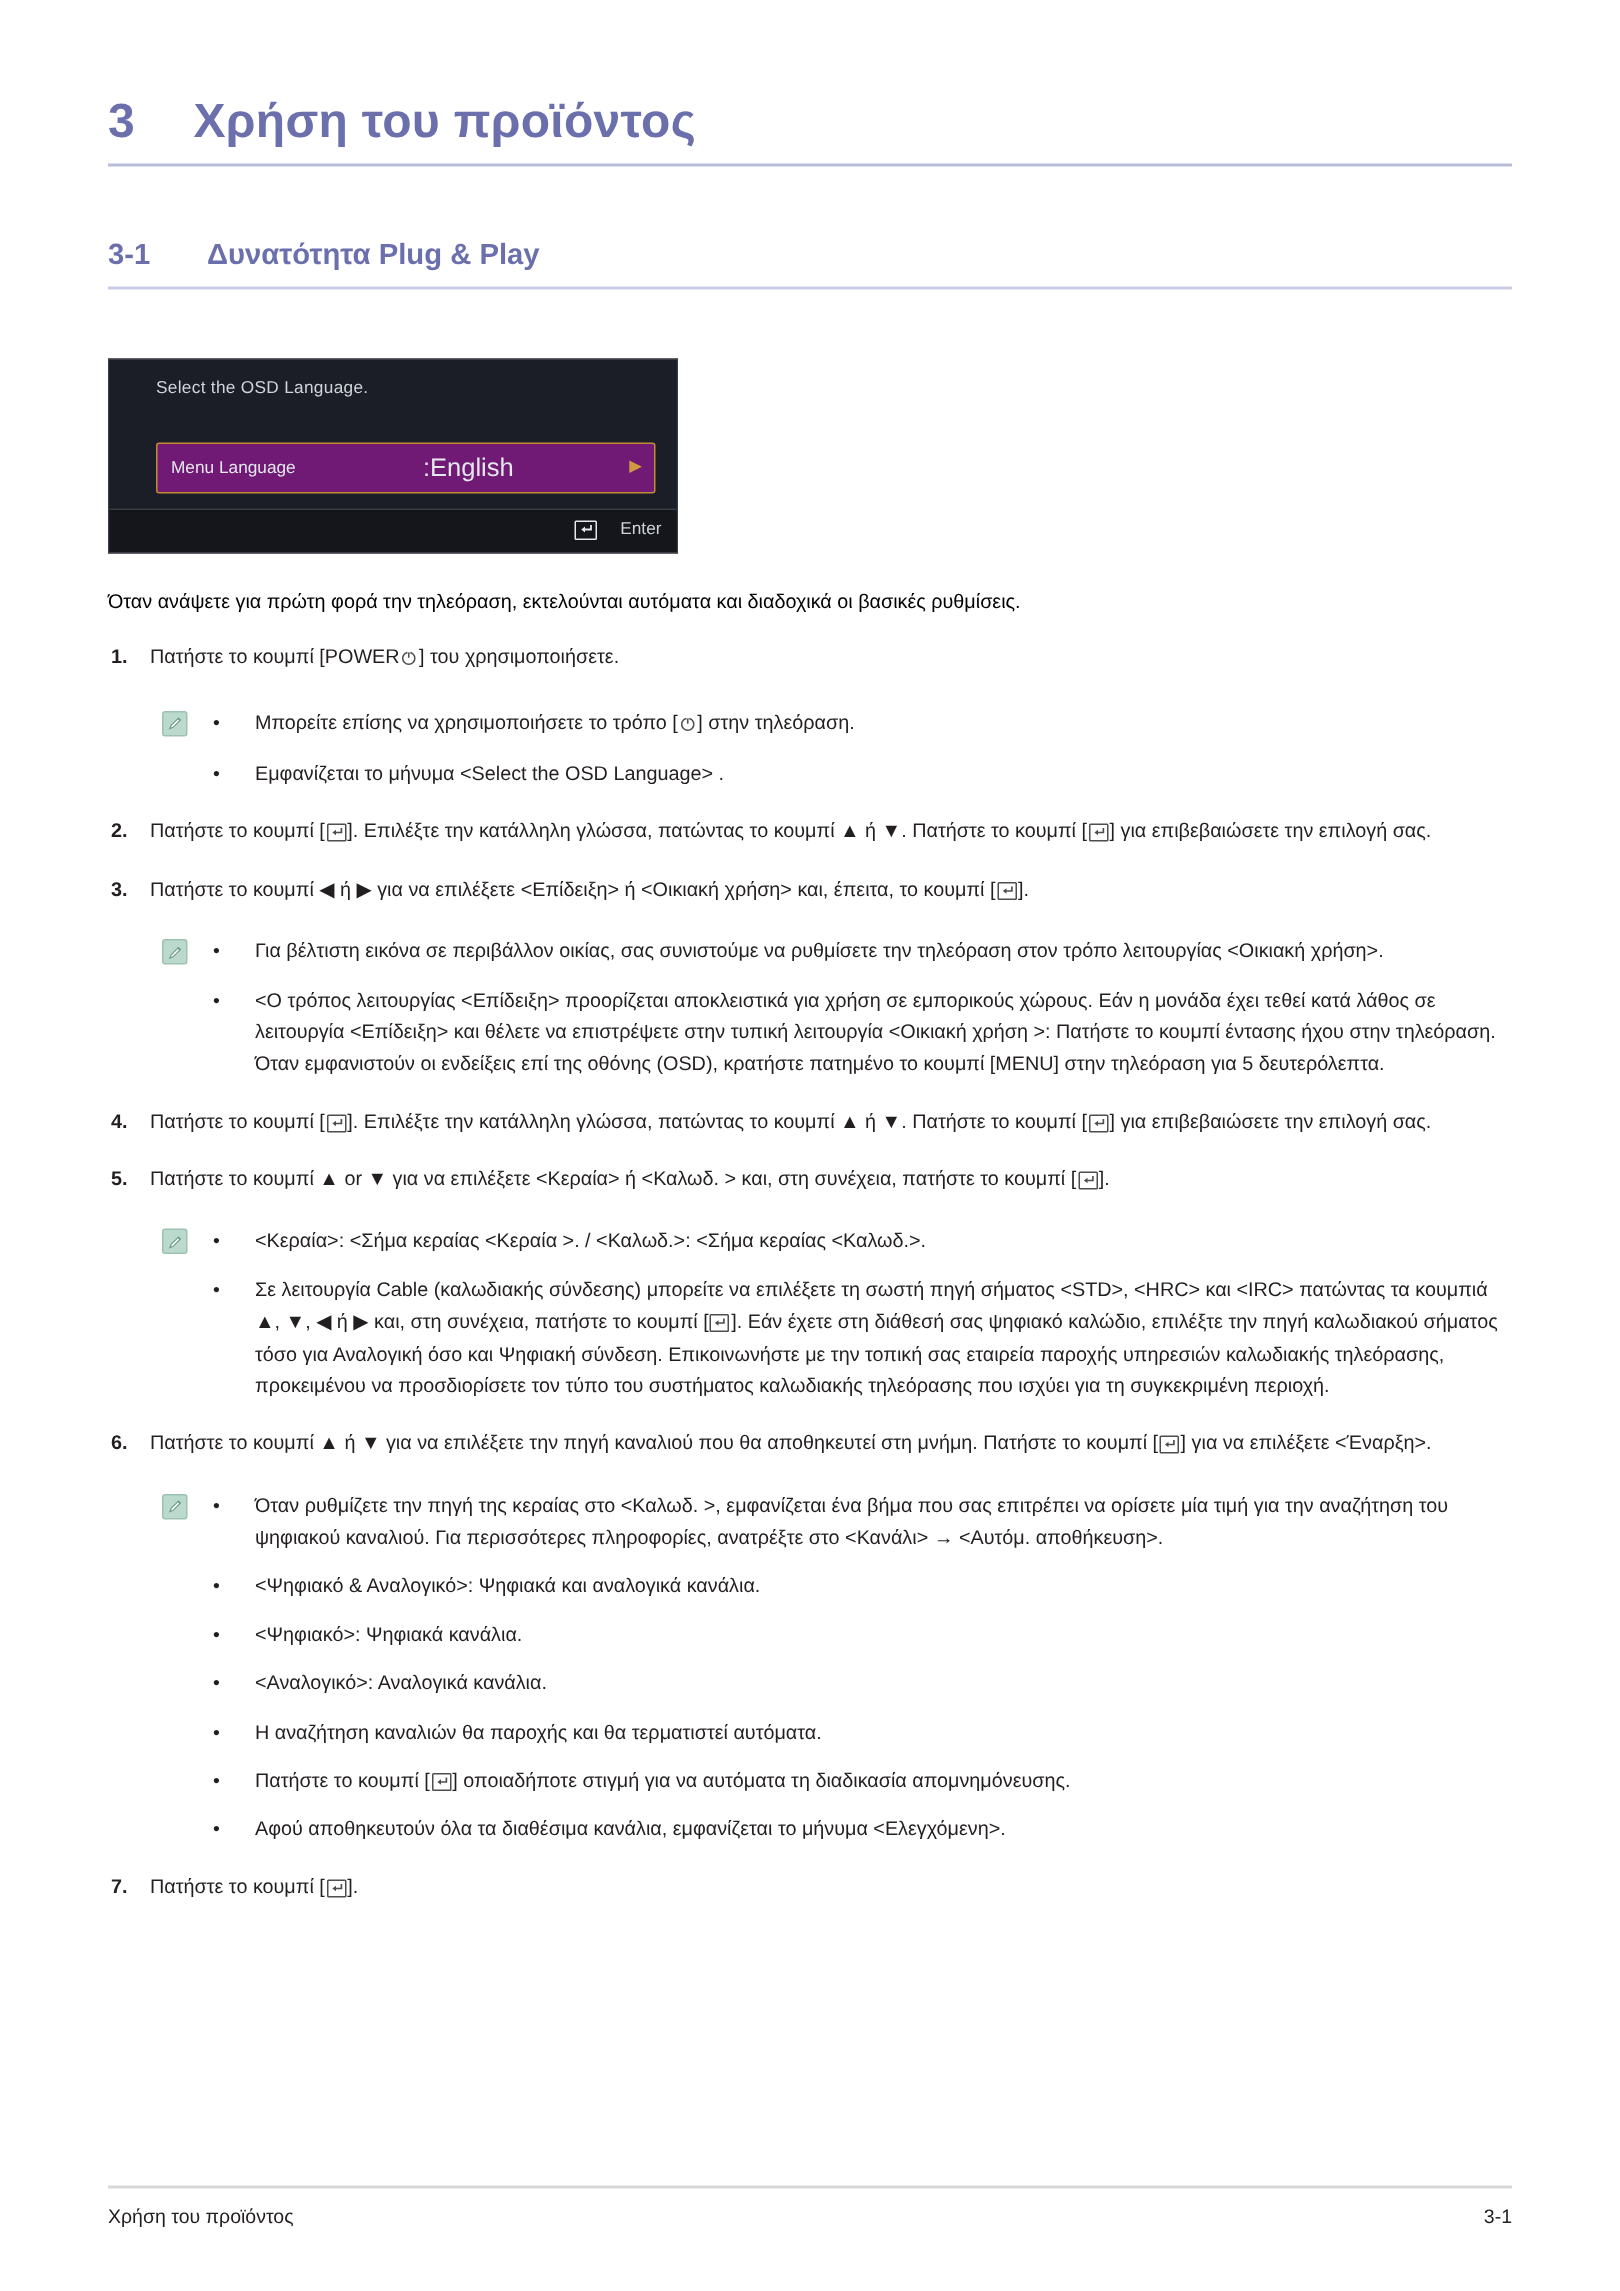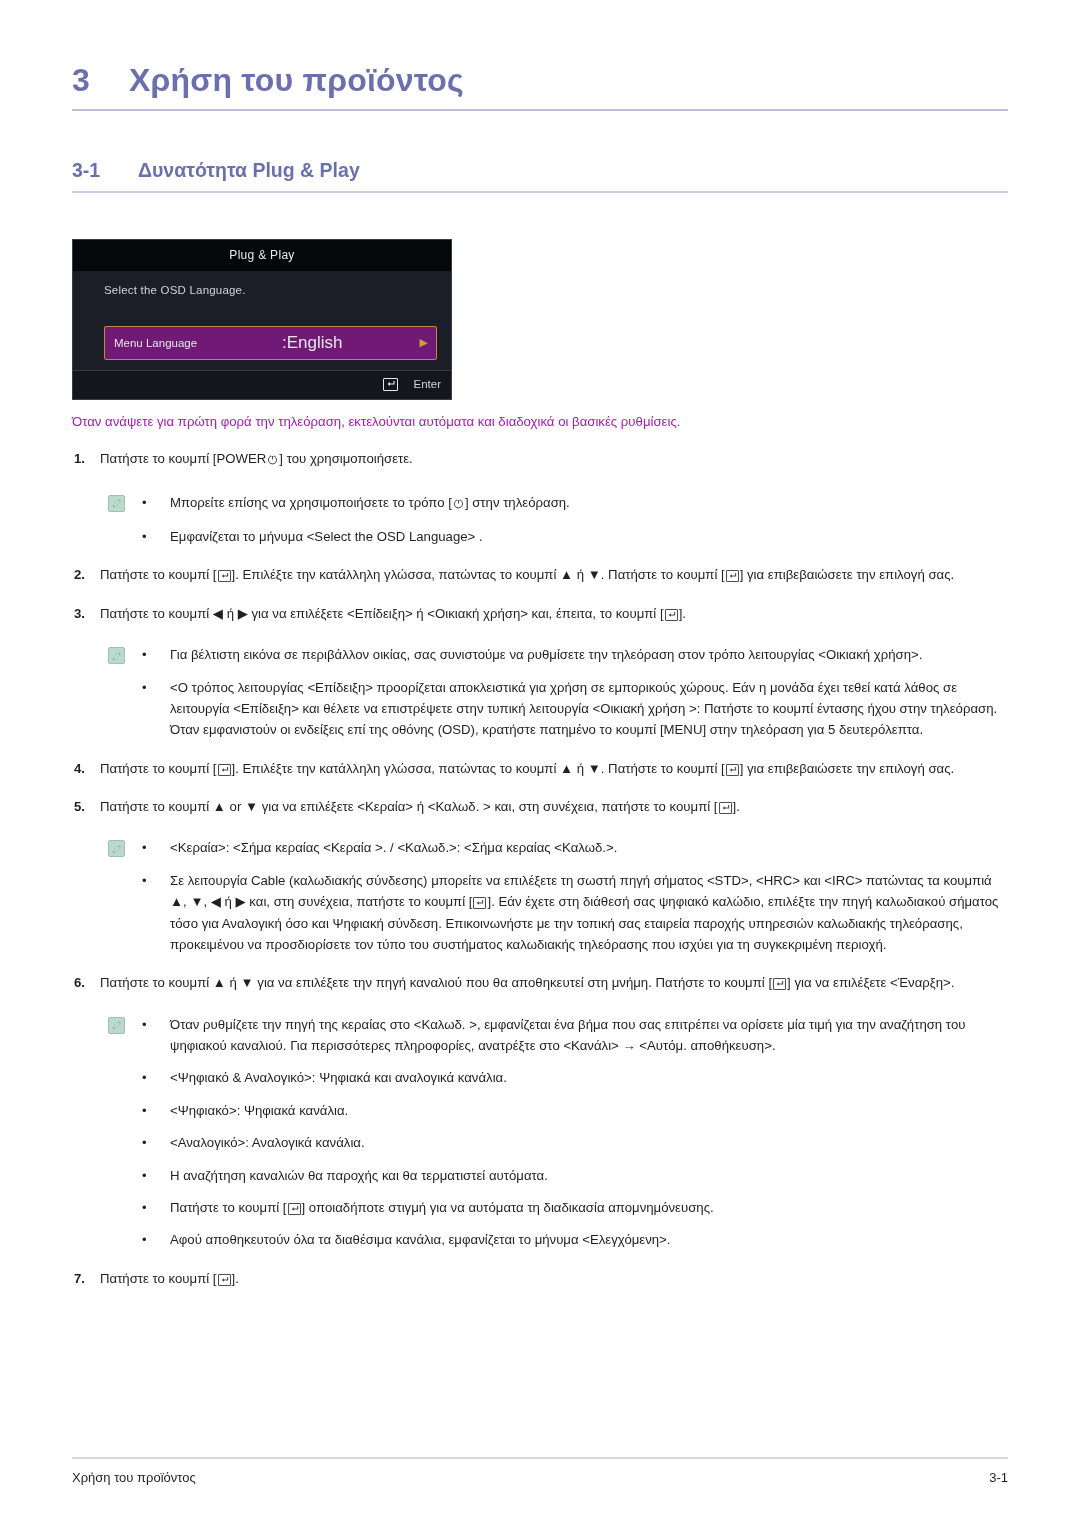--- a/index.html
+++ b/index.html
@@ -112,24 +112,24 @@
     align-items: center;
     justify-content: center;
     width: 15px; height: 13px;
     border: 1.5px solid #e6e8ec;
     border-radius: 1px;
   }
   .osd-foot-label { color: #cfd3da; font-size: 11.5px; }
 
   
   .intro {
-    margin-top: 12px;
+    margin-top: 22px;
     font-size: 13.2px;
     line-height: 1.5;
-    color: #a21caf;
+    color: #000000;
   }
 
   ol.steps { list-style: none; margin: 0; padding: 0; }
 
   .step {
     display: flex;
     margin-top: 17px;
     font-size: 13.2px;
     line-height: 1.62;
     color: #231f20;
@@ -218,21 +218,20 @@
   <div class="rule-top"></div>
 
   <div class="section">
     <span class="section-num">3-1</span>
     <span class="section-title">Δυνατότητα Plug &amp; Play</span>
   </div>
   <div class="rule-section"></div>
 
   <div class="osd-wrap">
     <div class="osd">
-      <div class="osd-title">Plug &amp; Play</div>
       <div class="osd-body">
         <div class="osd-subtitle">Select the OSD Language.</div>
         <div class="osd-row">
           <span class="osd-row-label">Menu Language</span>
           <span class="osd-row-value">:English</span>
           <span class="osd-row-arrow">▶</span>
         </div>
       </div>
       <div class="osd-foot">
         <span class="osd-enter-key">

